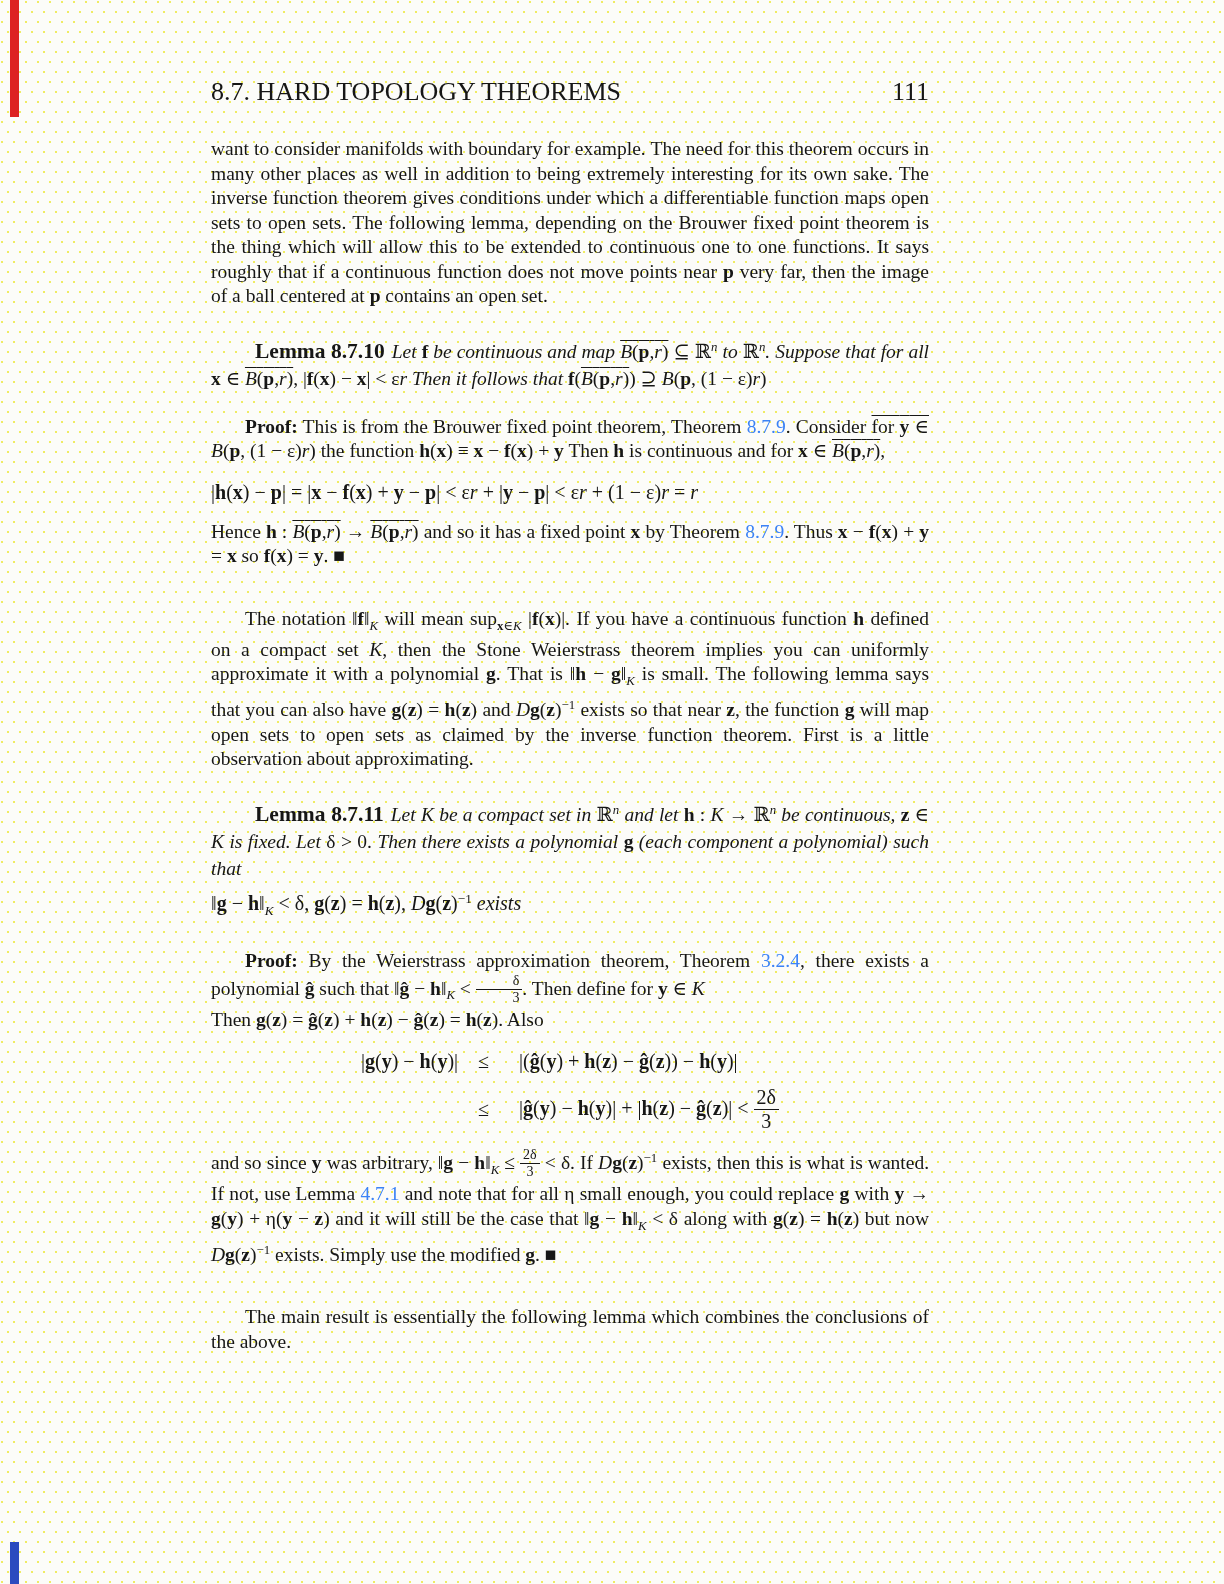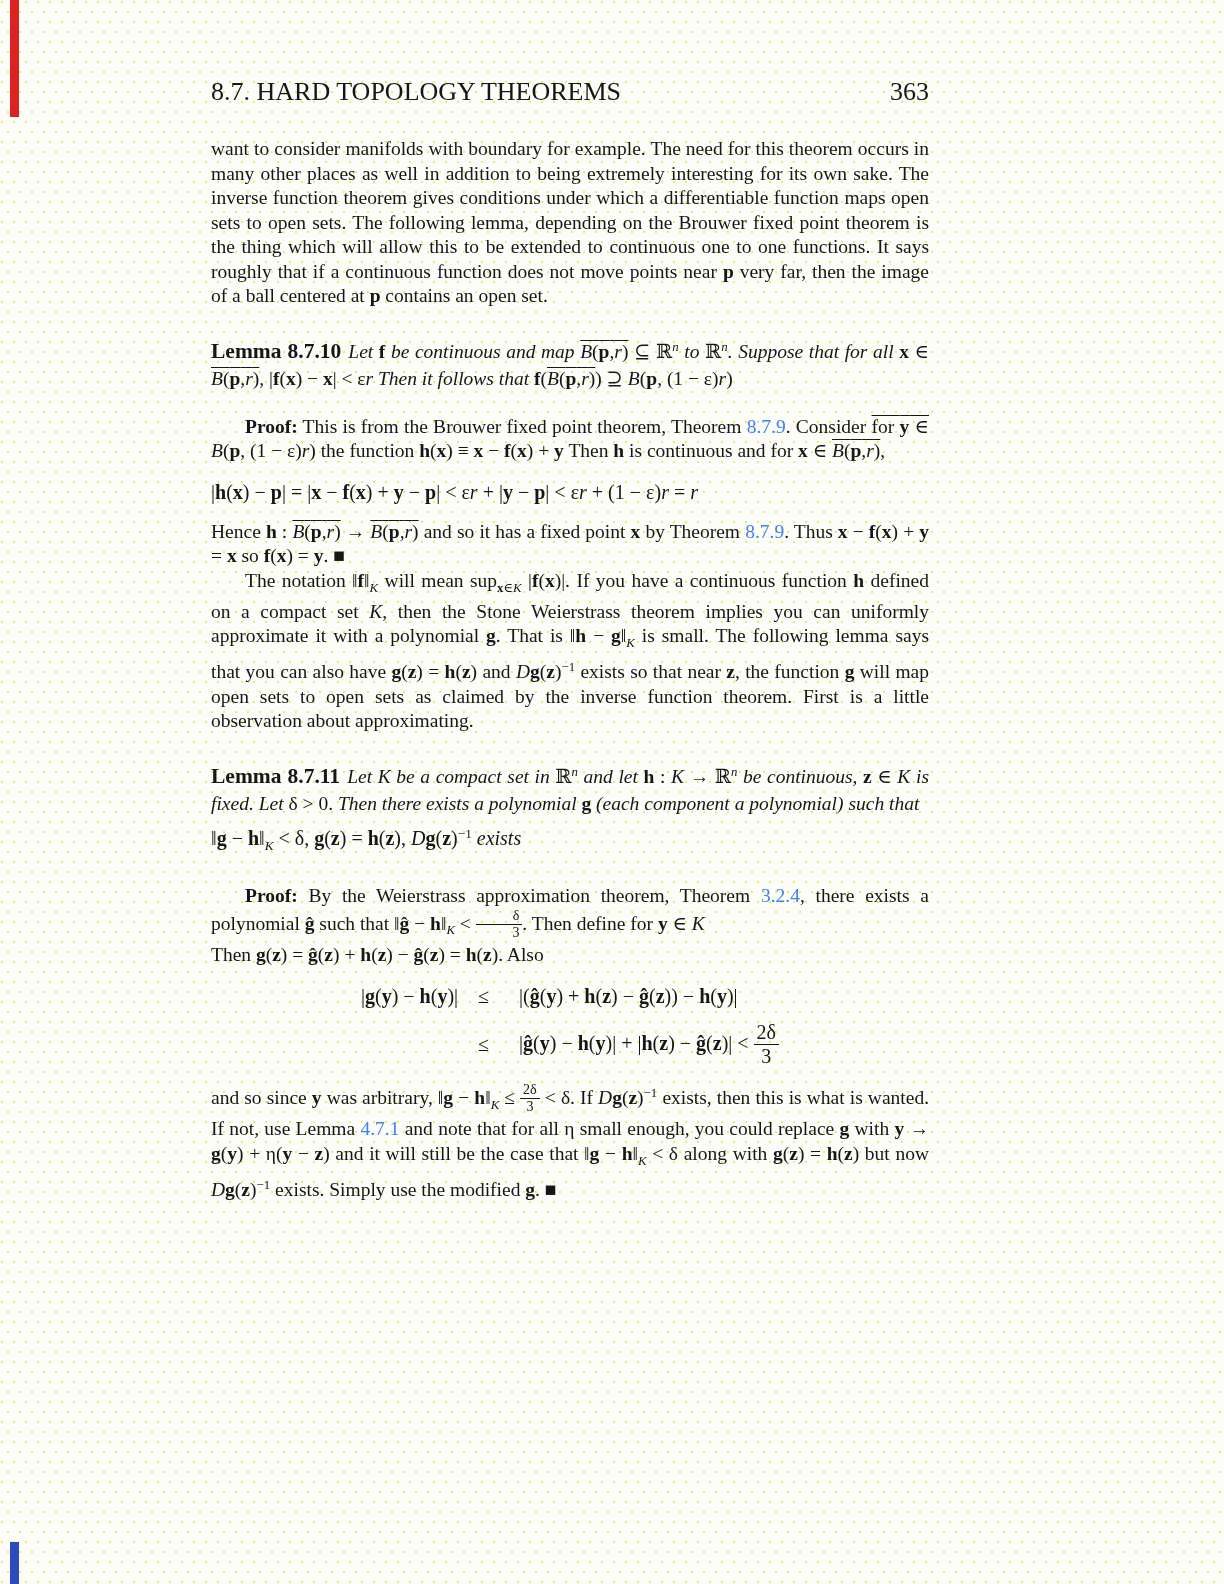--- a/index.html
+++ b/index.html
@@ -14,32 +14,32 @@
     font-family:"Liberation Serif","DejaVu Serif",serif;
     color:#161616;
   }
   .edge-marker{position:absolute;left:10px;width:9px;}
   .edge-marker.red{top:0;height:117px;background:#dd2222;}
   .edge-marker.blue{bottom:0;height:42px;background:#2b4bbf;}
   .content{position:absolute;left:211px;top:80px;width:718px;}
   .pagehead{display:flex;justify-content:space-between;font-size:26px;line-height:24px;margin-bottom:33px;}
   p{margin:0;font-size:19.5px;line-height:24.5px;}
   p.j{text-align:justify;}
-  .ind{text-indent:34px;}
+  .ind{text-indent:34px;margin-top:38px;}
   .mt1{margin-top:23px;}
   .mt2{margin-top:25px;}
   .lemma{line-height:27px;}
   .disp{font-size:20px;line-height:26px;margin:15px 0;}
   .disp.tight{margin:4px 0 0 0;}
   .disp.mid{margin:16px 0;}
   .rb{font-weight:bold;}
   .ri{font-style:italic;}
   .rl{color:#3b82f6;}
   .ro{text-decoration:overline;text-decoration-thickness:1.3px;}
-  .rh{font-weight:bold;font-size:21.5px;margin-right:7px;}
+  .rh{font-weight:bold;font-size:21.5px;margin-right:7px;margin-left:44px;}
   .rsup{font-size:66%;vertical-align:0.55em;}
   .rsub{font-size:66%;vertical-align:-0.35em;}
   .frac{display:inline-block;vertical-align:-0.62em;text-align:center;line-height:1.12;}
   .frac .fn{display:block;border-bottom:1.4px solid currentColor;padding:0 3px;}
   .frac .fd{display:block;}
   .frac.small{font-size:0.72em;vertical-align:-0.5em;}
   .align-block{display:table;margin:16px auto 14px auto;font-size:20px;line-height:26px;}
   .arow{display:table-row;}
   .alhs,.arel,.arhs{display:table-cell;vertical-align:middle;}
   .alhs{text-align:right;padding-right:20px;}
@@ -49,21 +49,21 @@
 </style>
 </head>
 <body>
 
 <div class="edge-marker red"></div>
 <div class="edge-marker blue"></div>
 
 <div class="content">
   <div class="pagehead">
     <span>8.7.  HARD TOPOLOGY THEOREMS</span>
-    <span>363</span>
+    <span>111</span>
   </div>
 
   <p class="j"><span>want to consider manifolds with boundary for example. The need for this theorem occurs in many other places as well in addition to being extremely interesting for its own sake. The inverse function theorem gives conditions under which a differentiable function maps open sets to open sets. The following lemma, depending on the Brouwer fixed point theorem is the thing which will allow this to be extended to continuous one to one functions. It says roughly that if a continuous function does not move points near </span><span class="rb">p</span><span> very far, then the image of a ball centered at </span><span class="rb">p</span><span> contains an open set.</span></p>
 
   <p class="j lemma mt2"><span class="rh">Lemma 8.7.10</span><span class="ri">Let </span><span class="rb">f</span><span class="ri"> be continuous and map </span><span class="ro"><span class="ri">B</span><span>(</span><span class="rb">p</span><span>,</span><span class="ri">r</span><span>)</span></span><span> ⊆ ℝ</span><span class="ri rsup">n</span><span class="ri"> to </span><span>ℝ</span><span class="ri rsup">n</span><span class="ri">. Suppose that for all </span><span class="rb">x</span><span> ∈ </span><span class="ro"><span class="ri">B</span><span>(</span><span class="rb">p</span><span>,</span><span class="ri">r</span><span>)</span></span><span>, |</span><span class="rb">f</span><span>(</span><span class="rb">x</span><span>) − </span><span class="rb">x</span><span>| &lt; ε</span><span class="ri">r</span><span class="ri"> Then it follows that </span><span class="rb">f</span><span>(</span><span class="ro"><span class="ri">B</span><span>(</span><span class="rb">p</span><span>,</span><span class="ri">r</span><span>)</span></span><span>) ⊇ </span><span class="ri">B</span><span>(</span><span class="rb">p</span><span>, (1 − ε)</span><span class="ri">r</span><span>)</span></p>
 
   <p class="j ind mt1"><span class="rb">Proof:</span><span> This is from the Brouwer fixed point theorem, Theorem </span><span class="rl">8.7.9</span><span>. Consider </span><span class="ro"><span>for </span><span class="rb">y</span><span> ∈</span></span><span> </span><span class="ri">B</span><span>(</span><span class="rb">p</span><span>, (1 − ε)</span><span class="ri">r</span><span>) the function </span><span class="rb">h</span><span>(</span><span class="rb">x</span><span>) ≡ </span><span class="rb">x</span><span> − </span><span class="rb">f</span><span>(</span><span class="rb">x</span><span>) + </span><span class="rb">y</span><span> Then </span><span class="rb">h</span><span> is continuous and for </span><span class="rb">x</span><span> ∈ </span><span class="ro"><span class="ri">B</span><span>(</span><span class="rb">p</span><span>,</span><span class="ri">r</span><span>)</span></span><span>,</span></p>
 
   <div class="disp"><span>|</span><span class="rb">h</span><span>(</span><span class="rb">x</span><span>) − </span><span class="rb">p</span><span>| = |</span><span class="rb">x</span><span> − </span><span class="rb">f</span><span>(</span><span class="rb">x</span><span>) + </span><span class="rb">y</span><span> − </span><span class="rb">p</span><span>| &lt; ε</span><span class="ri">r</span><span> + |</span><span class="rb">y</span><span> − </span><span class="rb">p</span><span>| &lt; ε</span><span class="ri">r</span><span> + (1 − ε)</span><span class="ri">r</span><span> = </span><span class="ri">r</span></div>
 
@@ -88,13 +88,14 @@
       </div>
       <div class="arow second">
         <span class="alhs"></span>
         <span class="arel">≤</span>
         <span class="arhs"><span>|</span><span class="rb">ĝ</span><span>(</span><span class="rb">y</span><span>) − </span><span class="rb">h</span><span>(</span><span class="rb">y</span><span>)| + |</span><span class="rb">h</span><span>(</span><span class="rb">z</span><span>) − </span><span class="rb">ĝ</span><span>(</span><span class="rb">z</span><span>)| &lt; </span><span class="frac"><span class="fn">2δ</span><span class="fd">3</span></span></span>
       </div>
     </div>
 
   <p class="j"><span>and so since </span><span class="rb">y</span><span> was arbitrary, ‖</span><span class="rb">g</span><span> − </span><span class="rb">h</span><span>‖</span><span class="ri rsub">K</span><span> ≤ </span><span class="frac small"><span class="fn">2δ</span><span class="fd">3</span></span><span> &lt; δ. If </span><span class="ri">D</span><span class="rb">g</span><span>(</span><span class="rb">z</span><span>)</span><span class="rsup">−1</span><span> exists, then this is what is wanted. If not, use Lemma </span><span class="rl">4.7.1</span><span> and note that for all η small enough, you could replace </span><span class="rb">g</span><span> with </span><span class="rb">y</span><span> → </span><span class="rb">g</span><span>(</span><span class="rb">y</span><span>) + η(</span><span class="rb">y</span><span> − </span><span class="rb">z</span><span>) and it will still be the case that ‖</span><span class="rb">g</span><span> − </span><span class="rb">h</span><span>‖</span><span class="ri rsub">K</span><span> &lt; δ along with </span><span class="rb">g</span><span>(</span><span class="rb">z</span><span>) = </span><span class="rb">h</span><span>(</span><span class="rb">z</span><span>) but now </span><span class="ri">D</span><span class="rb">g</span><span>(</span><span class="rb">z</span><span>)</span><span class="rsup">−1</span><span> exists. Simply use the modified </span><span class="rb">g</span><span>. ■</span></p>
 
+  <p class="j ind"><span>The main result is essentially the following lemma which combines the conclusions of the above.</span></p>
 </div>
 
 </body></html>

